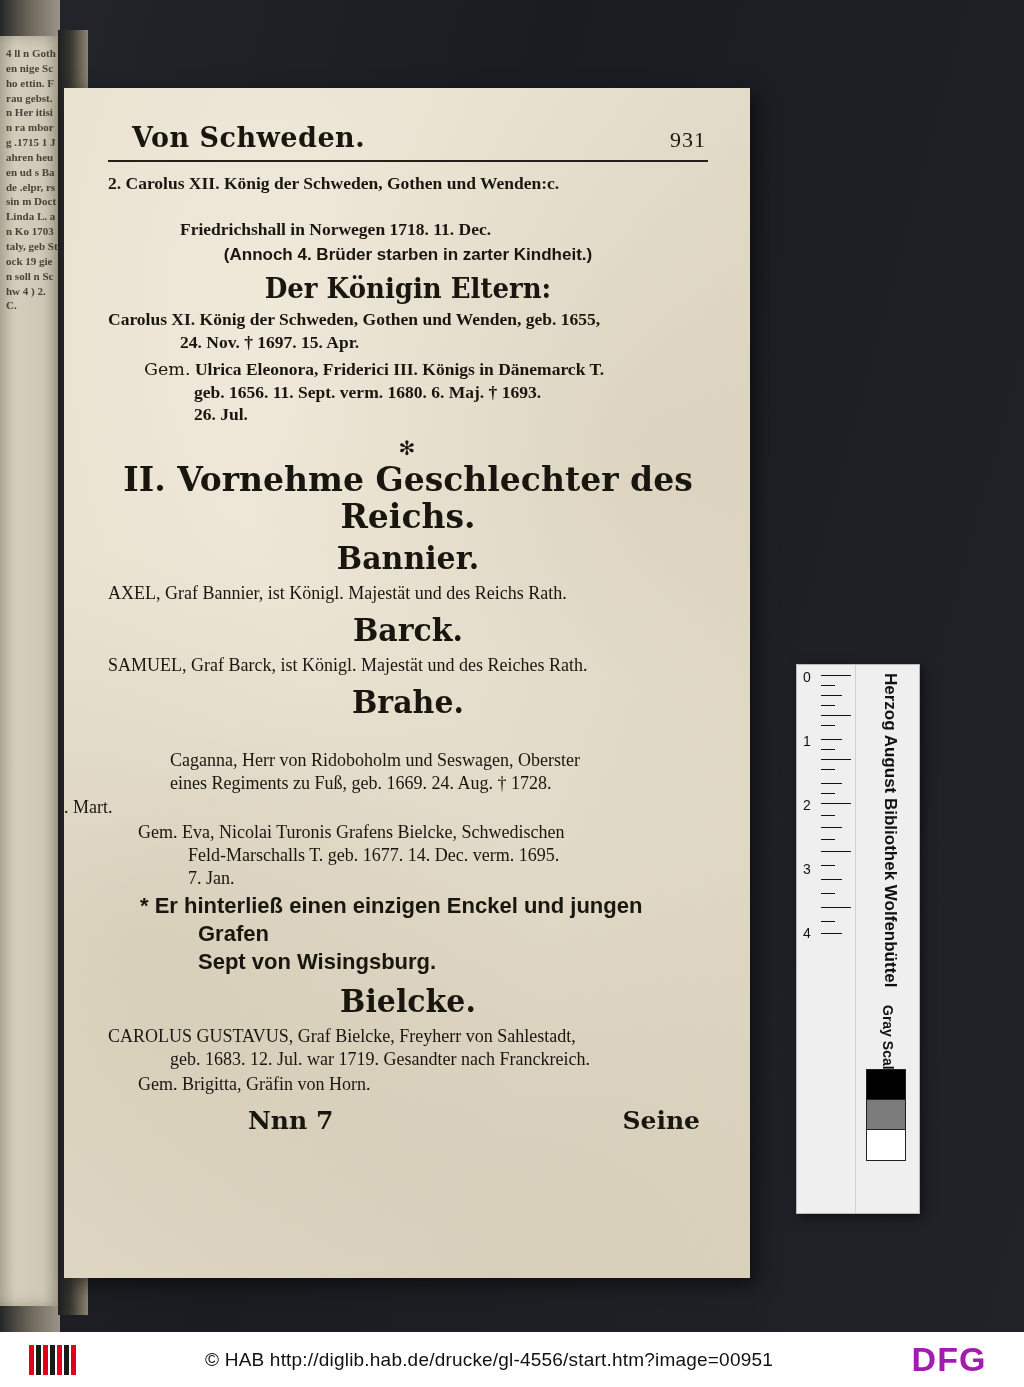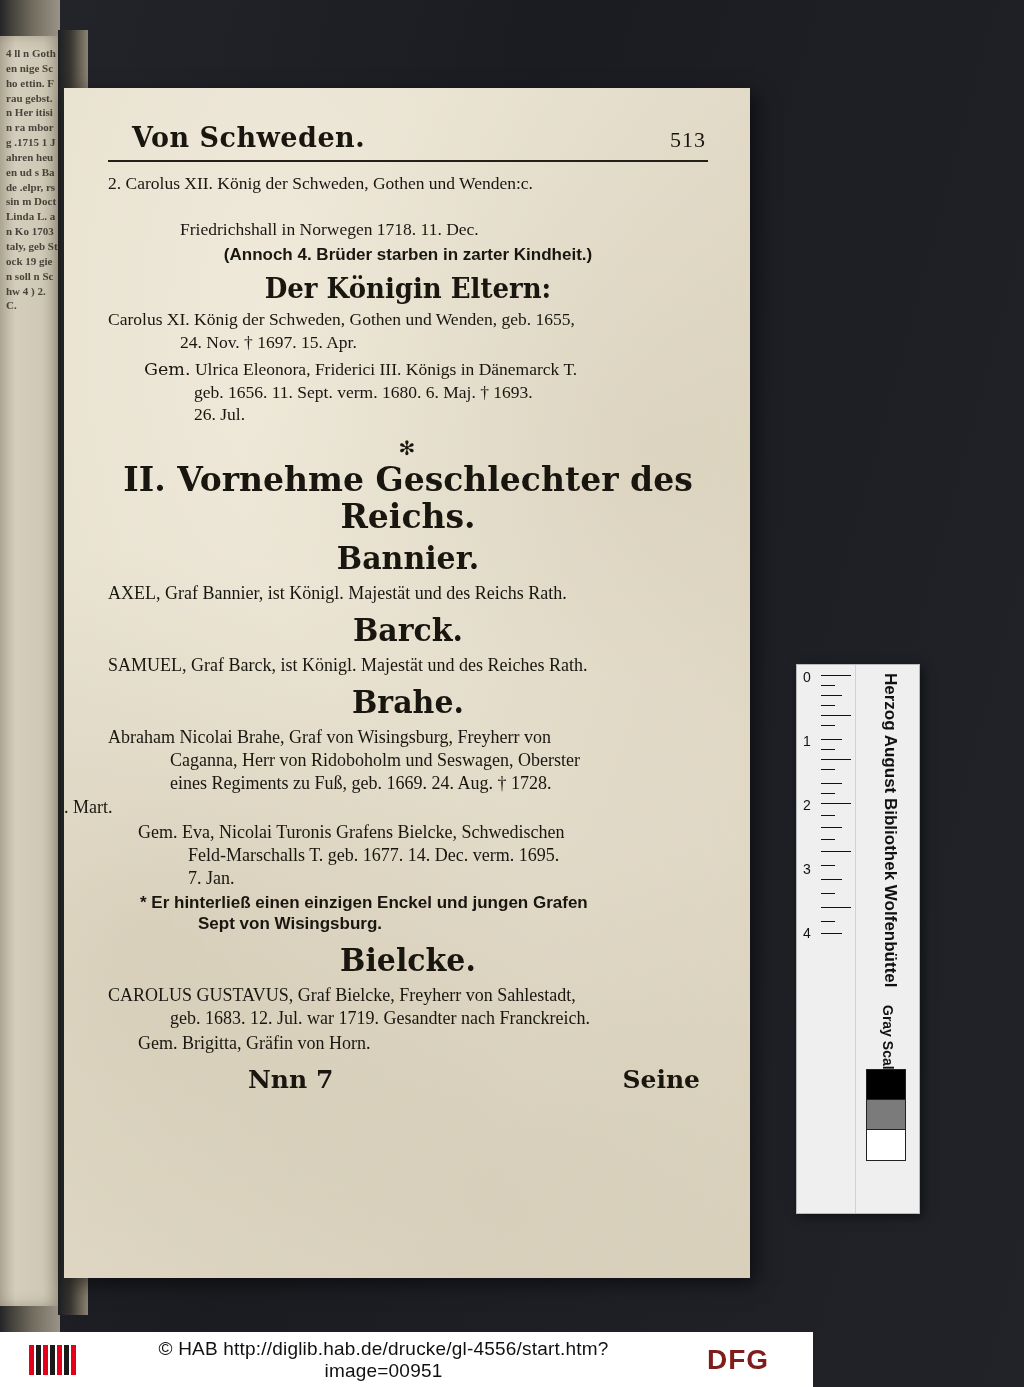--- a/index.html
+++ b/index.html
@@ -118,21 +118,21 @@
   }
 
   
   .blk {
     margin: 0 0 4px 0;
     font-size: 17.5px;
     line-height: 1.30;
     text-align: left;
   }
   .fr { font-family: Liberation Sans, sans-serif; font-weight: 700; }
-  .rom { font-family: "Liberation Serif", serif; font-weight: 400; }
+  .rom { font-family: "Liberation Serif", serif; font-weight: 700; }
   .hang2 { padding-left: 72px; text-indent: -72px; }
   .ctr { text-align: center; }
 
   .entry {
     margin: 0 0 2px 0;
     font-size: 18px;
     line-height: 1.28;
     padding-left: 66px;
     text-indent: -66px;
   }
@@ -239,21 +239,21 @@
   }
   .patch.black { top: 404px; background: #000; }
   .patch.gray  { top: 434px; background: #7b7b7b; }
   .patch.white { top: 464px; background: #fff; }
 
   
   .footer {
     position: absolute;
     left: 0;
     bottom: 0;
-    width: 813px;
+    width: 1024px;
     height: 55px;
     background: #fff;
     display: flex;
     align-items: center;
   }
   .colorbars {
     width: 104px;
     height: 55px;
     display: flex;
     align-items: center;
@@ -271,42 +271,42 @@
     font-family: "Liberation Sans", sans-serif;
     font-size: 19px;
     color: #111;
     letter-spacing: 0.2px;
   }
   .dfg {
     width: 150px;
     text-align: center;
     font-family: "Liberation Sans", sans-serif;
     font-weight: 700;
-    font-size: 28px;
-    color: #7f1d1d;
+    font-size: 34px;
+    color: #a21caf;
     letter-spacing: 1px;
   }
 </style>
 </head>
 <body>
 
 <div class="scan-bg"></div>
 <div class="book-edge"></div>
 
 <div class="left-page">
   <div class="ltext">4 ll n Gothen nige Scho ettin. Frau gebst. n Her itisin ra mborg .1715 1 Jahren heu en ud s Bade .elpr, rs sin m Doct Linda L. an Ko 1703 taly, geb Stock 19 gien soll n Schw 4  ) 2. C.</div>
 </div>
 <div class="gutter"></div>
 
 <div class="page">
   <div class="page-inner">
 
     <div class="runhead">
       <div class="title fr">Von Schweden.</div>
-      <div class="pageno">513</div>
+      <div class="pageno">931</div>
     </div>
     <hr class="rule">
 
     <div class="blk hang2">
       <span class="rom">2. Carolus XII. König der Schweden, Gothen und Wenden:c.</span><br>
       <br>
       <span class="rom">Friedrichshall in Norwegen 1718. 11. Dec.</span>
     </div>
 
     <div class="blk ctr fr" style="font-size:17px;margin-top:2px">(Annoch 4. Brüder starben in zarter Kindheit.)</div>
@@ -333,31 +333,31 @@
     </h2>
 
     <h3 class="fam">Bannier.</h3>
     <div class="entry" style="padding-left:30px;text-indent:-30px">AXEL, Graf Bannier, ist Königl. Majestät und des Reichs Rath.</div>
 
     <h3 class="fam">Barck.</h3>
     <div class="entry" style="padding-left:30px;text-indent:-30px">SAMUEL, Graf Barck, ist Königl. Majestät und des Reiches Rath.</div>
 
     <h3 class="fam">Brahe.</h3>
     <div class="entry" style="padding-left:62px;text-indent:-62px">
-      <span>Abraham Nicolai Brahe, Graf von Wisingsburg, Freyherr von</span><br>
+      <br>
       <span>Caganna, Herr von Ridoboholm und Seswagen, Oberster</span><br>
       <span>eines Regiments zu Fuß, geb. 1669. 24. Aug. † 1728.</span><br>
       <span style="margin-left:-62px;display:inline-block">18. Mart.</span>
     </div>
     <div class="entry" style="padding-left:80px;text-indent:-50px">
       <span>Gem. Eva, Nicolai Turonis Grafens Bielcke, Schwedischen</span><br>
       <span>Feld-Marschalls T. geb. 1677. 14. Dec. verm. 1695.</span><br>
       <span>7. Jan.</span>
     </div>
-    <div class="entry fr" style="padding-left:90px;text-indent:-58px;font-size:17px">
+    <div class="entry fr" style="padding-left:90px;text-indent:-58px;font-size:22px">
       <span>* Er hinterließ einen einzigen Enckel und jungen Grafen</span><br>
       <span>Sept von Wisingsburg.</span>
     </div>
 
     <h3 class="fam">Bielcke.</h3>
     <div class="entry" style="padding-left:62px;text-indent:-62px">
       <span>CAROLUS GUSTAVUS, Graf Bielcke, Freyherr von Sahlestadt,</span><br>
       <span>geb. 1683. 12. Jul. war 1719. Gesandter nach Franckreich.</span>
     </div>
     <div class="entry" style="padding-left:86px;text-indent:-56px">Gem. Brigitta, Gräfin von Horn.</div>

